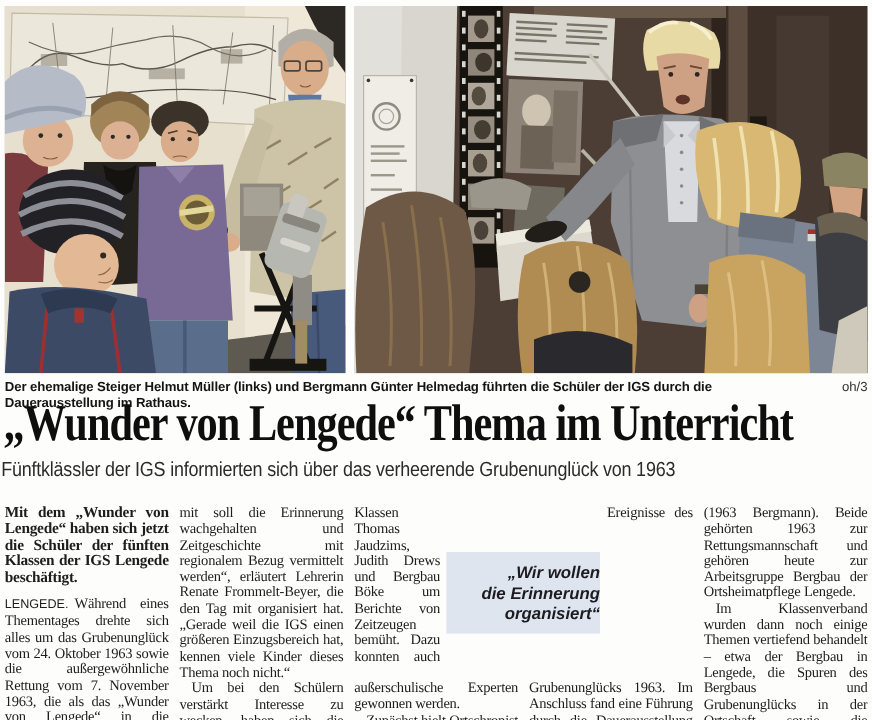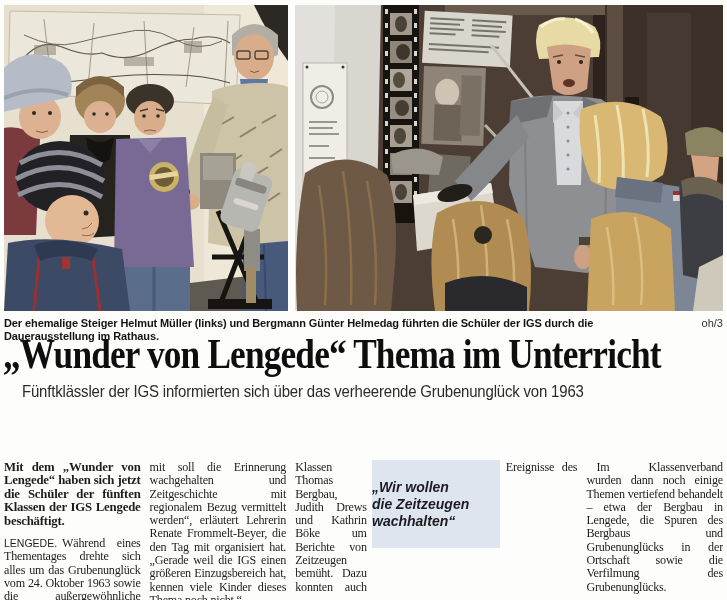--- a/index.html
+++ b/index.html
@@ -21,45 +21,45 @@
   .caption-text{font-weight:bold;color:#141414;letter-spacing:-0.1px;}
   .caption-credit{font-weight:normal;color:#333;padding-left:10px;}
 
   .headline{position:absolute;left:3px;top:330px;width:724px;height:50px;}
   .headline span{
     display:inline-block;white-space:nowrap;
     font-family:"Liberation Serif", serif;font-weight:bold;
     font-size:43px;line-height:48px;letter-spacing:-1px;color:#0e0e0e;
     transform:scaleX(0.82);transform-origin:0 50%;
   }
-  .subheadline{position:absolute;left:22px;top:382px;height:22px;text-decoration:underline;}
+  .subheadline{position:absolute;left:1px;top:382px;height:22px;text-decoration:underline;}
   .subheadline span{
     display:inline-block;white-space:nowrap;
     font-family:"Liberation Sans", sans-serif;font-size:17px;color:#2b2b2b;
     transform:scaleX(0.88);transform-origin:0 50%;letter-spacing:-0.2px;
   }
 
   .body-cols{
     position:absolute;left:4px;top:421px;width:719px;height:179px;
     display:flex;gap:9px;overflow:hidden;
     font-size:12.1px;line-height:13.3px;letter-spacing:-0.2px;
     text-align:justify;hyphens:auto;-webkit-hyphens:auto;
   }
-  .col{flex:1 1 0;min-width:0;margin-top:40px;}
+  .col{flex:1 1 0;min-width:0;}
   .body-cols p{margin:0;}
   .lead{font-weight:bold;font-size:12.8px;line-height:13.4px;margin-bottom:9px !important;}
   .dateline{font-family:"Liberation Sans", sans-serif;font-weight:normal;font-size:10.5px;letter-spacing:0;margin-right:5px;}
   .indent{text-indent:10px;}
   .qspace-r{float:right;width:60px;height:116px;margin:30px 0 0 5px;}
   .qspace-l{float:left;width:60px;height:116px;margin:30px 5px 0 0;}
 
   .pull-quote{
-    position:absolute;left:372px;top:460px;width:128px;height:88px;z-index:3;
+    position:absolute;left:372px;top:460px;width:128px;height:68px;z-index:3;
     background:#dfe5ef;
-    display:flex;flex-direction:column;align-items:flex-start;justify-content:center;
+    display:flex;flex-direction:column;align-items:flex-end;justify-content:center;
     font-family:"Liberation Sans", sans-serif;font-style:italic;font-weight:bold;
     font-size:14px;line-height:17px;color:#1b1b20;text-align:center;
   }
 </style>
 </head>
 <body>
 
 <div class="photo left" aria-label="Schülergruppe mit dem ehemaligen Steiger Helmut Müller vor einer Grubenkarte">
   <svg viewBox="0 0 284 306" preserveAspectRatio="none">
     <rect width="284" height="306" fill="#e7e0cf"></rect>
@@ -342,30 +342,31 @@
   <div class="col">
     <p class="lead">Mit dem „Wunder von Lengede“ haben sich jetzt die Schüler der fünften Klassen der IGS Lengede beschäftigt.</p>
     <p><span class="dateline">LENGEDE.</span><span>Während eines Thementages drehte sich alles um das Grubenunglück vom 24. Oktober 1963 sowie die außergewöhnliche Rettung vom 7. November 1963, die als das „Wunder von Lengede“ in die Geschichte einging. „Da-</span></p>
   </div>
   <div class="col">
     <p>mit soll die Erinnerung wachgehalten und Zeitgeschichte mit regionalem Bezug vermittelt werden“, erläutert Lehrerin Renate Frommelt-Beyer, die den Tag mit organisiert hat. „Gerade weil die IGS einen größeren Einzugsbereich hat, kennen viele Kinder dieses Thema noch nicht.“</p>
     <p class="indent">Um bei den Schülern verstärkt Interesse zu wecken, haben sich die Gesellschaftslehre-Lehrkräfte der fünften</p>
   </div>
   <div class="col">
     <div class="qspace-r"></div>
-    <p>Klassen Thomas Bergbau, Judith Drews und Kathrin Böke um Berichte von Zeitzeugen bemüht. Dazu konnten auch außerschulische Experten gewonnen werden.</p>
+    <p>Klassen Thomas Jaudzims, Judith Drews und Bergbau Böke um Berichte von Zeitzeugen bemüht. Dazu konnten auch außerschulische Experten gewonnen werden.</p>
     <p class="indent">Zunächst hielt Ortschronist Werner Cleve für jede Klasse im Rathaus einen Vortrag über die</p>
   </div>
   <div class="col">
     <div class="qspace-l"></div>
     <p>Ereignisse des Grubenunglücks 1963. Im Anschluss fand eine Führung durch die Dauerausstellung „Im Fokus der Welt“ in den Kellerräumen des Lengeder Rathauses statt.</p>
 
   </div>
   <div class="col">
+    <p>(1963 Bergmann). Beide gehörten 1963 zur Rettungsmannschaft und gehören heute zur Arbeitsgruppe Bergbau der Ortsheimatpflege Lengede.</p>
     <p class="indent"><span>Im Klassenverband wurden dann noch einige Themen vertiefend behandelt – etwa der Bergbau in Lengede, die Spuren des Bergbaus und Grubenunglücks in der Ortschaft sowie die Verfilmung des Grubenunglücks.</span> </p>
   </div>
 </div>
 
 <div class="pull-quote">
   <span>„Wir wollen</span>
-  <span>die Zeitzeugen</span>
-  <span>wachhalten“</span>
+  <span>die Erinnerung</span>
+  <span>organisiert“</span>
 </div>
 
 </body></html>

